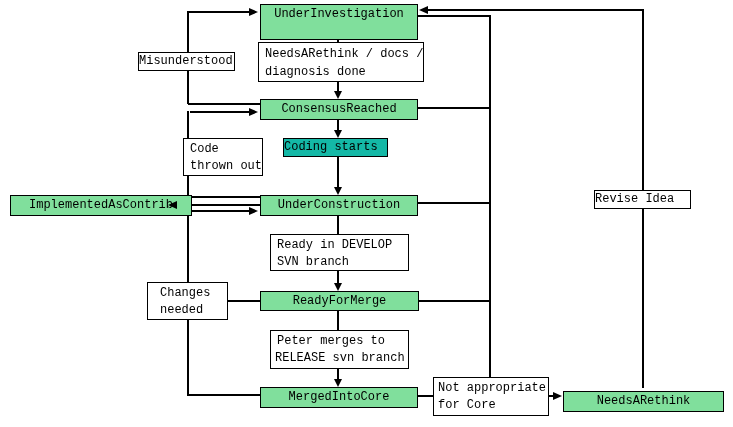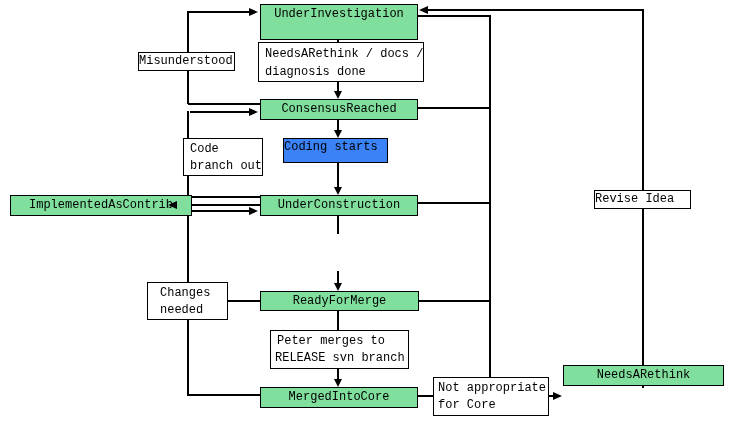--- a/index.html
+++ b/index.html
@@ -83,37 +83,41 @@
   </div>
   <div class="node state" style="left: 10px; top: 195px; width: 182px; height: 21px; line-height: 19px; background: rgb(128, 223, 156);">
     <span>ImplementedAsContrib</span>
   </div>
   <div class="node state" style="left: 260px; top: 291px; width: 159px; height: 20px; line-height: 18px; background: rgb(128, 223, 156);">
     <span>ReadyForMerge</span>
   </div>
   <div class="node state" style="left: 260px; top: 387px; width: 158px; height: 21px; line-height: 19px; background: rgb(128, 223, 156);">
     <span>MergedIntoCore</span>
   </div>
-  <div class="node state" style="left: 563px; top: 365px; width: 161px; height: 21px; line-height: 19px; background: rgb(128, 223, 156); font-family: Liberation Mono, monospace;">
+  <div class="node state" style="left: 563px; top: 391px; width: 161px; height: 21px; line-height: 19px; background: rgb(128, 223, 156); font-family: Liberation Mono, monospace;">
     <span>NeedsARethink</span>
   </div>
 
   <div class="node lbl center" style="left: 138px; top: 52px; width: 97px; height: 19px; line-height: 17px; background: rgb(255, 255, 255);">
     <span>Misunderstood</span>
   </div>
   <div class="node lbl" style="left: 258px; top: 42px; width: 166px; height: 40px; padding-top: 2px; background: rgb(255, 255, 255);">
     <span class="ln" style="line-height:18px">NeedsARethink / docs /</span>
     <span class="ln" style="line-height:18px">diagnosis done</span>
   </div>
-  <div class="node lbl center" style="left: 283px; top: 138px; width: 105px; height: 25px; line-height: 17px; background: #3b82f6;">
+  <div class="node lbl center" style="left: 283px; top: 138px; width: 105px; height: 19px; line-height: 17px; background: #14b8a6;">
     <span>Coding starts</span>
   </div>
   <div class="node lbl" style="left: 147px; top: 138px; width: 80px; height: 38px; padding-top: 2px; background: rgb(255, 255, 255); margin-left: 36px;">
     <span class="ln" style="line-height:17px">Code</span>
-    <span class="ln" style="line-height:17px">branch out</span>
+    <span class="ln" style="line-height:17px">thrown out</span>
+  </div>
+  <div class="node lbl" style="left: 270px; top: 234px; width: 139px; height: 37px; padding-top: 2px; background: rgb(255, 255, 255);">
+    <span class="ln" style="line-height:17px">Ready in DEVELOP</span>
+    <span class="ln" style="line-height:17px">SVN branch</span>
   </div>
   <div class="node lbl" style="left: 147px; top: 282px; width: 81px; height: 38px; padding-top: 2px; background: rgb(255, 255, 255);">
     <span class="ln" style="line-height:17px;padding-left:12px">Changes</span>
     <span class="ln" style="line-height:17px;padding-left:12px">needed</span>
   </div>
   <div class="node lbl" style="left: 270px; top: 330px; width: 139px; height: 39px; padding-top: 2px; background: rgb(255, 255, 255);">
     <span class="ln" style="line-height:17px">Peter merges to</span>
     <span class="ln" style="line-height:17px;padding-left:4px">RELEASE svn branch</span>
   </div>
   <div class="node lbl" style="left: 433px; top: 377px; width: 116px; height: 39px; padding-top: 2px; background: rgb(255, 255, 255);">

